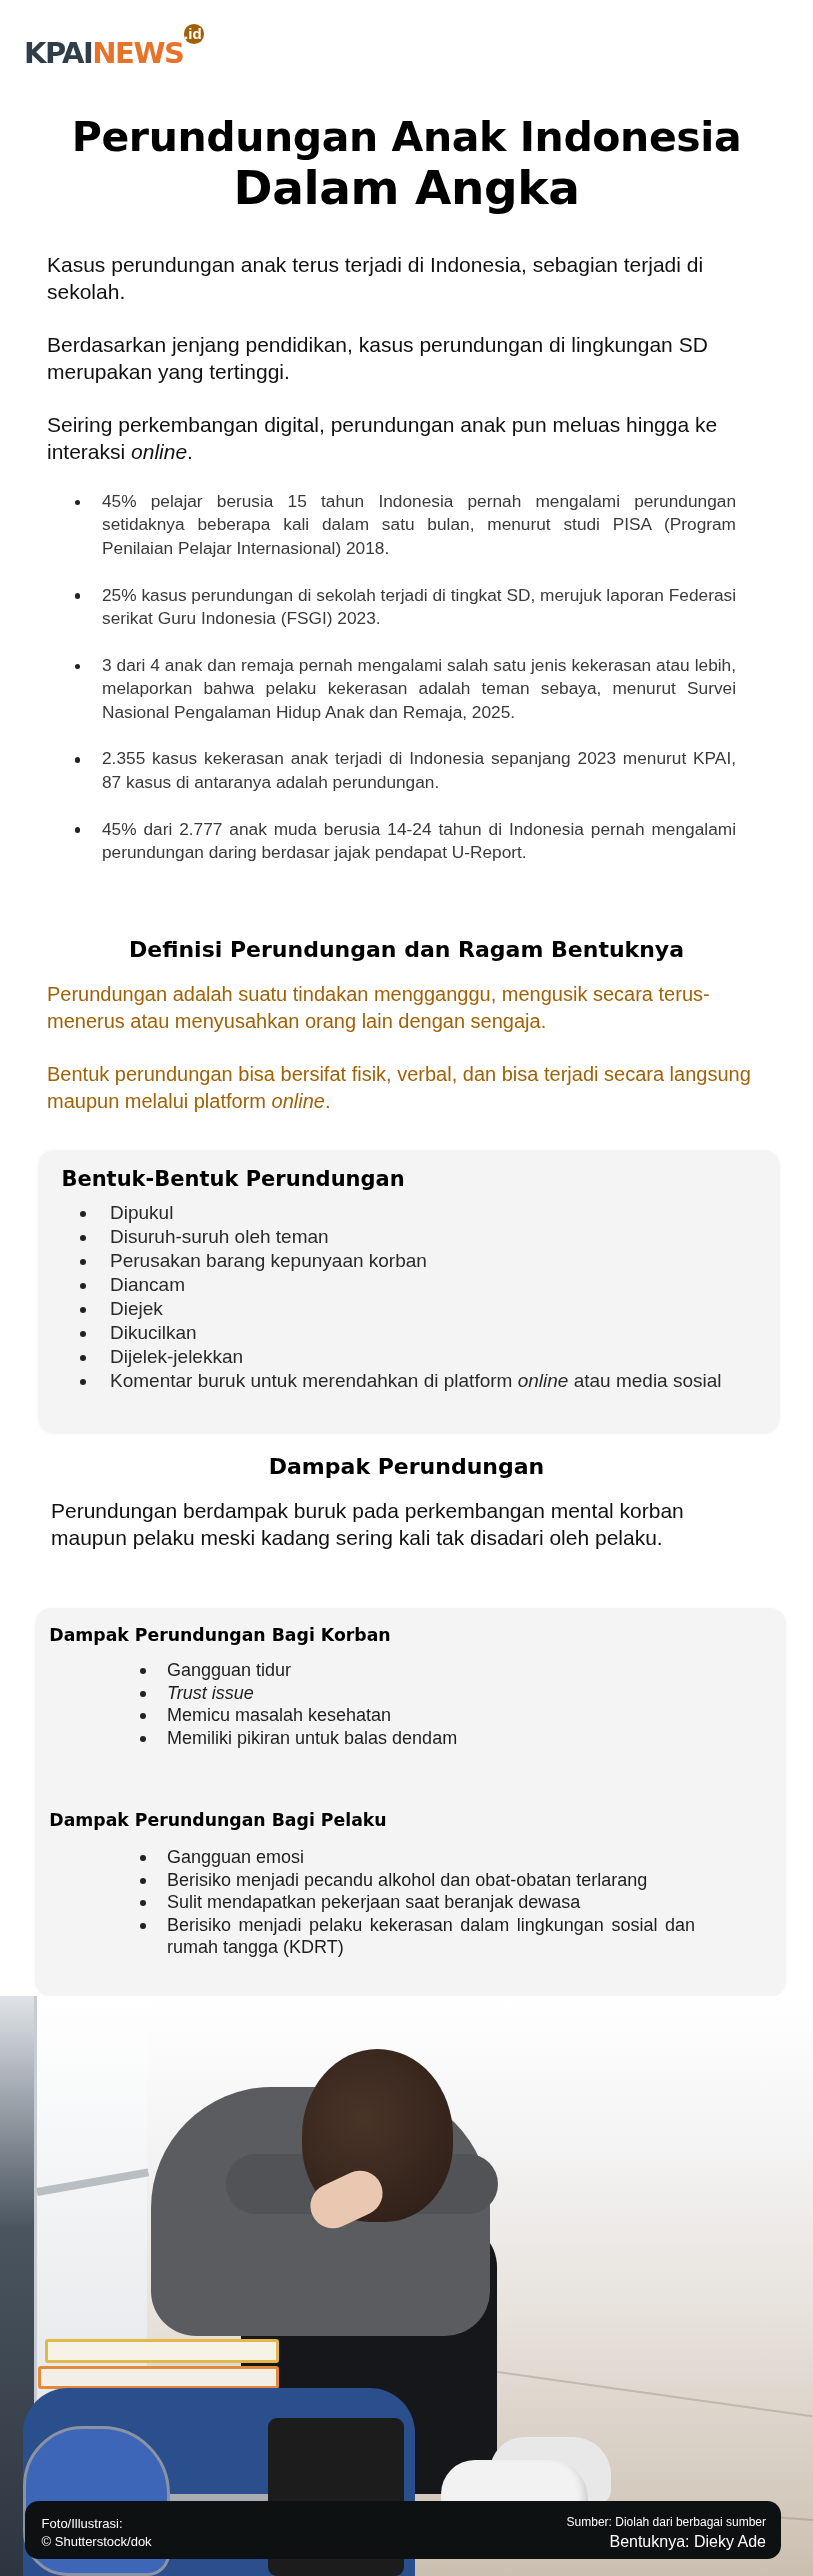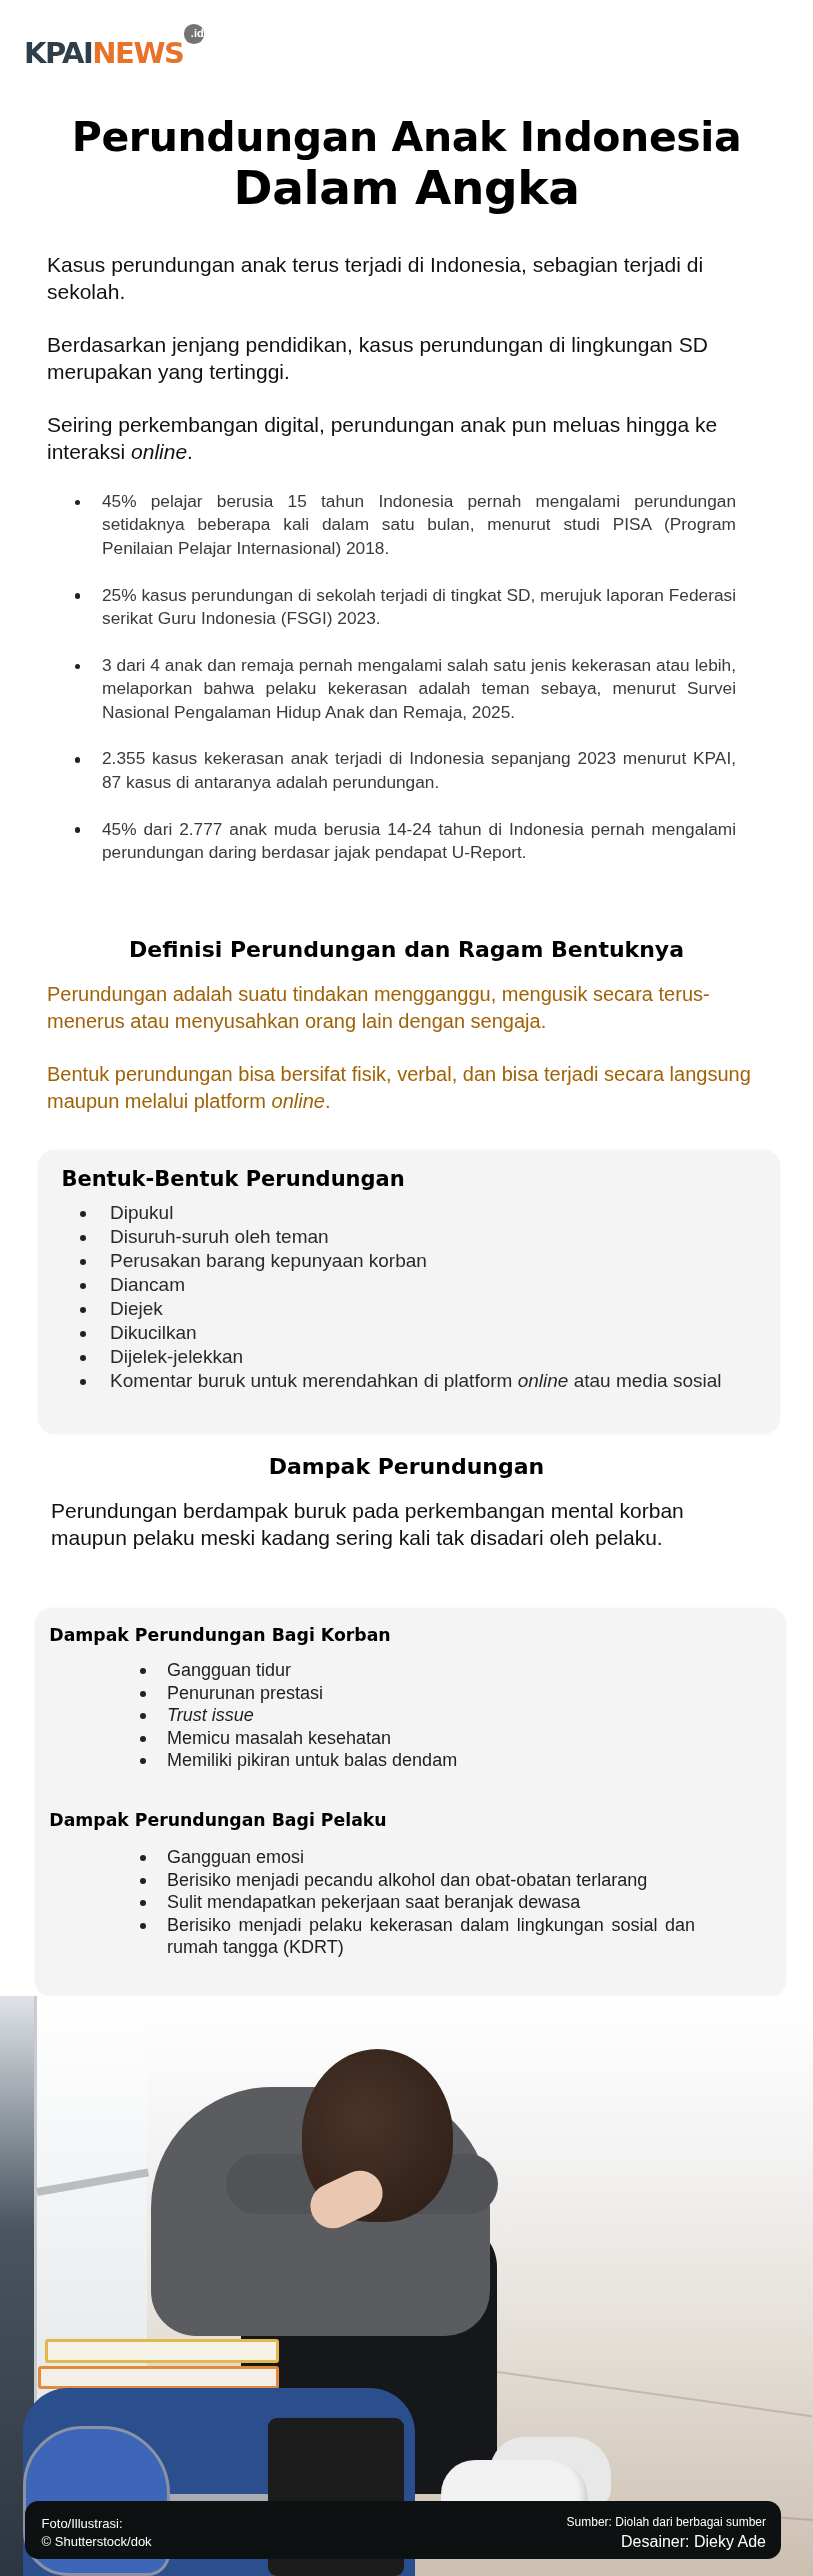--- a/index.html
+++ b/index.html
@@ -2,21 +2,21 @@
 <html style="font-size:12px"><head>
 <meta charset="utf-8">
 <style>
   * { box-sizing: border-box; margin: 0; padding: 0; }
   html, body { width: 813px; background: #ffffff; }
   body { font-family: "Liberation Sans", "DejaVu Sans", sans-serif; color: #1a1a1a; position: relative; height: 2576px; overflow: hidden; }
 
   .logo { position: absolute; left: 24px; top: 22.6px; height: 45px; display: flex; align-items: flex-end; }
   .logo-valid { font-family: "DejaVu Sans", sans-serif; font-weight: bold; font-size: 29px; letter-spacing: -1.5px; color: #2f3e48; line-height: 1; }
   .logo-news { font-family: "DejaVu Sans", sans-serif; font-weight: bold; font-size: 29px; letter-spacing: -1.5px; color: #e8722a; line-height: 1; }
-  .logo-id { display: inline-block; width: 19.6px; height: 19.6px; border-radius: 50%; background: #737373; color: #fff; font-size: 11px; font-weight: bold; text-align: right; line-height: 19.6px; margin-left: 0.8px; align-self: flex-start; margin-top: 1.5px; }
+  .logo-id { display: inline-block; width: 19.6px; height: 19.6px; border-radius: 50%; background: #a16207; color: #fff; font-size: 15px; font-weight: bold; text-align: left; line-height: 19.6px; margin-left: 0.8px; align-self: flex-start; margin-top: 1.5px; }
 
   .title { position: absolute; left: 0; width: 813px; top: 113px; text-align: center; font-family: "DejaVu Sans", sans-serif; font-weight: bold; color: #000; }
   .title .l1 { font-size: 41px; line-height: 48px; letter-spacing: -0.4px; }
   .title .l2 { font-size: 47px; line-height: 54px; letter-spacing: -0.4px; }
 
   .intro { position: absolute; left: 47px; width: 709px; top: 251px; font-size: 21px; line-height: 27px; color: #111; }
   .intro p { margin-bottom: 26px; }
   .intro em, .def em, .box em { font-style: italic; }
 
   .stats { position: absolute; left: 75px; width: 661px; top: 490px; list-style: none; color: #3a3a3a; font-size: 17.3px; line-height: 23.4px; text-align: justify; }
@@ -116,21 +116,20 @@
   </ul>
 </div>
 
 <h2 class="sec-title" style="top:1454px;">Dampak Perundungan</h2>
 <p class="dampak-intro">Perundungan berdampak buruk pada perkembangan mental korban maupun pelaku meski kadang sering kali tak disadari oleh pelaku.</p>
 
 <div class="box box2">
   <div class="sub" style="top:16.6px;">Dampak Perundungan Bagi Korban</div>
   <ul style="top:51px;">
     <li>Gangguan tidur</li>
-    <li>Penurunan prestasi</li>
     <li style="font-style:italic;">Trust issue</li>
     <li>Memicu masalah kesehatan</li>
     <li>Memiliki pikiran untuk balas dendam</li>
   </ul>
   <div class="sub" style="top:202px;">Dampak Perundungan Bagi Pelaku</div>
   <ul style="top:238px;">
     <li>Gangguan emosi</li>
     <li>Berisiko menjadi pecandu alkohol dan obat-obatan terlarang</li>
     <li>Sulit mendapatkan pekerjaan saat beranjak dewasa</li>
     <li>Berisiko menjadi pelaku kekerasan dalam lingkungan sosial dan rumah tangga (KDRT)</li>
@@ -158,15 +157,15 @@
   <div class="bag-strip"></div>
   <div class="bag-dark"></div>
 </div>
 
 <div class="footer">
   <div class="credit">
     <div>Foto/Illustrasi:</div>
     <div>© Shutterstock/dok</div>
   </div>
   <div class="source">Sumber: Diolah dari berbagai sumber</div>
-  <div class="designer">Desainer: Dieky Ade</div>
+  <div class="designer">Bentuknya: Dieky Ade</div>
 </div>
 
 
 </body></html>

